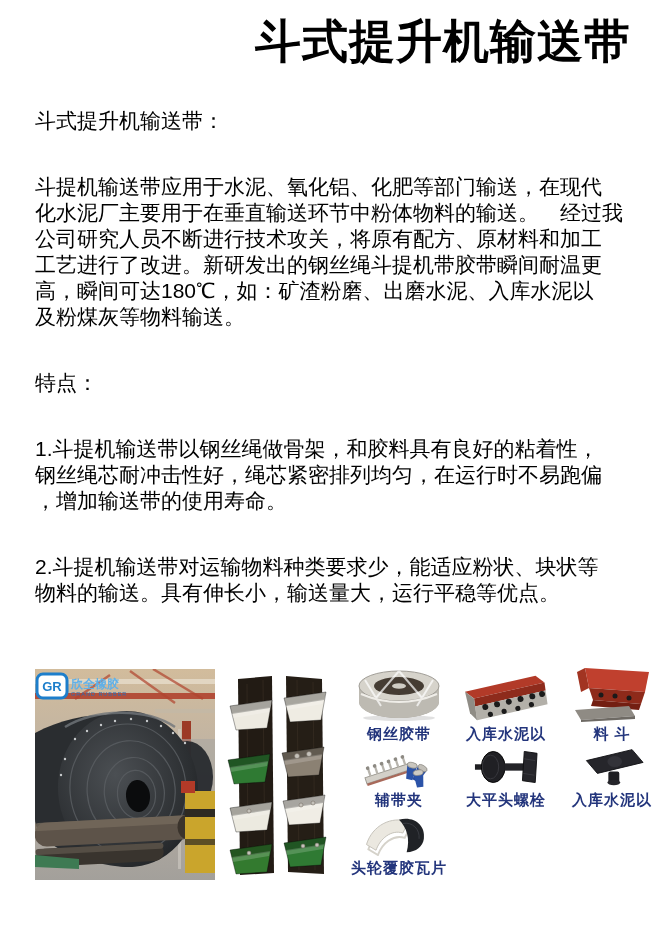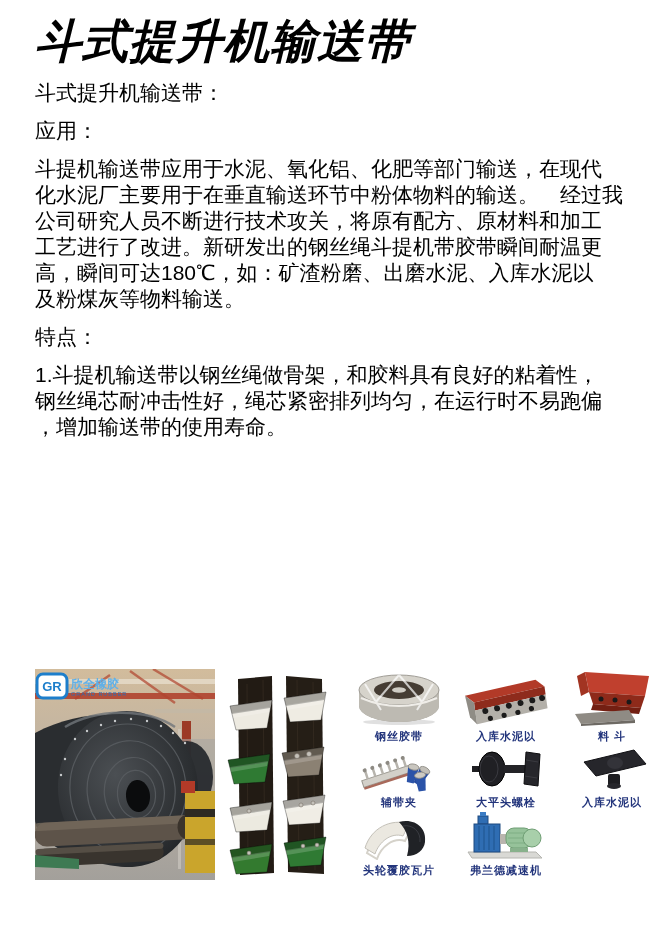--- a/index.html
+++ b/index.html
@@ -1,54 +1,55 @@
 <!DOCTYPE html>
 <html><head>
 <meta charset="utf-8">
 <style>
   html,body { margin:0; padding:0; background:#ffffff; }
   body { width:666px; height:930px; overflow:hidden;
          font-family:"Liberation Sans", sans-serif; }
   .page { position:relative; width:666px; height:930px; background:#fff; }
   .content { padding:0 35px; color:#000; }
   h1.title { margin:14px 0 0; font-size:46px; line-height:54px; font-weight:700;
-             text-align:left; letter-spacing:1px;font-style:italic; }
-  .bodytext { margin:12px 0 0; font-size:21px; line-height:26px;
+             text-align:right; letter-spacing:1px; }
+  .bodytext { margin:40px 0 0; font-size:21px; line-height:26px;
               white-space:pre-line; }
   
   .gallery { position:absolute; left:0; top:650px; width:560px; height:220px; }
   .photo-left { position:absolute; left:35px; top:5px; width:180px; height:211px; }
   .photo-mid  { position:absolute; left:227px; top:10px; width:106px; height:205px; }
   .acc-grid { position:absolute; left:344px; top:2px; width:322px;
               display:grid; grid-template-columns:110px 104px 108px;
               grid-template-rows:80px 66px 68px; }
   .acc-cell { display:flex; flex-direction:column; align-items:center;
               justify-content:flex-end; padding-bottom:2px; }
-  .acc-label { font-size:11px; font-weight:700; color:#23357c; letter-spacing:1px;
+  .acc-label { font-size:15px; font-weight:700; color:#23357c; letter-spacing:1px;
                margin-top:3px; white-space:nowrap; }
   svg { display:block; font-family:"Liberation Sans", sans-serif; }
 </style>
 </head>
 <body>
 
 <div class="page">
   <div class="content">
     <h1 class="title">斗式提升机输送带</h1>
     <p class="bodytext">斗式提升机输送带：</p>
-    <p class="bodytext">应用：</p>
     <p class="bodytext">斗提机输送带应用于水泥、氧化铝、化肥等部门输送，在现代
 化水泥厂主要用于在垂直输送环节中粉体物料的输送。　经过我
 公司研究人员不断进行技术攻关，将原有配方、原材料和加工
 工艺进行了改进。新研发出的钢丝绳斗提机带胶带瞬间耐温更
 高，瞬间可达180℃，如：矿渣粉磨、出磨水泥、入库水泥以
 及粉煤灰等物料输送。</p>
     <p class="bodytext">特点：</p>
     <p class="bodytext">1.斗提机输送带以钢丝绳做骨架，和胶料具有良好的粘着性，
 钢丝绳芯耐冲击性好，绳芯紧密排列均匀，在运行时不易跑偏
 ，增加输送带的使用寿命。</p>
+    <p class="bodytext">2.斗提机输送带对运输物料种类要求少，能适应粉状、块状等
+物料的输送。具有伸长小，输送量大，运行平稳等优点。</p>
   </div>
 
   <div class="gallery">
 
     <svg class="photo-left" viewBox="0 0 180 211">
       <defs>
         <linearGradient id="pbg" x1="0" y1="0" x2="0" y2="1">
           <stop offset="0" stop-color="#d2bc9c"></stop>
             <stop offset="0.45" stop-color="#bdb2a4"></stop>
             <stop offset="1" stop-color="#a3a09b"></stop>
@@ -272,31 +273,16 @@
         <svg width="80" height="46" viewBox="0 0 80 46">
           <path d="M6,37 C12,17 32,7 50,13 L44,25 C32,21 20,31 16,43 Z" fill="none" stroke="#d5d2ca" stroke-width="2" transform="translate(2,2)"></path>
           <path d="M6,34 C12,14 32,4 50,10 L44,22 C32,18 20,28 16,40 Z" fill="#ebe8e0" stroke="#c4c1b9"></path>
           <path d="M40,8 C56,4 68,14 66,28 C65,36 58,42 48,42 C52,28 48,16 40,8 Z" fill="#202226"></path>
           <path d="M44,12 C54,10 62,18 61,28" stroke="#3a3c42" stroke-width="1" fill="none"></path>
         </svg>
         <span class="acc-label">头轮覆胶瓦片</span>
       </div>
 
 
-      <div class="acc-cell">
-        <svg width="80" height="48" viewBox="0 0 80 48">
-          <path d="M2,40 L70,40 L76,46 L6,46 Z" fill="#d9d9d5" stroke="#b5b5b0"></path>
-          <rect x="12" y="4" width="10" height="8" fill="#2f6db3" stroke="#1e4a80"></rect>
-          <rect x="14" y="0" width="6" height="4" fill="#3b7cc4"></rect>
-          <rect x="8" y="12" width="26" height="28" fill="#2f6db3" stroke="#1e4a80"></rect>
-          <path d="M13,14 L13,38 M18,14 L18,38 M23,14 L23,38 M28,14 L28,38" stroke="#245c9a" stroke-width="1.5"></path>
-          <rect x="34" y="22" width="6" height="10" fill="#b9b5ae"></rect>
-          <rect x="40" y="16" width="26" height="20" rx="8" fill="#96c29a" stroke="#6f9e74"></rect>
-          <path d="M42,21 L64,21 M42,26 L64,26 M42,31 L64,31" stroke="#7fae84" stroke-width="1.2"></path>
-          <circle cx="66" cy="26" r="9" fill="#a8cfaa" stroke="#6f9e74"></circle>
-          <rect x="44" y="36" width="18" height="4" fill="#88b18c"></rect>
-        </svg>
-        <span class="acc-label">弗兰德减速机</span>
-      </div>
 
     </div>
   </div>
 </div>
 
 </body></html>

